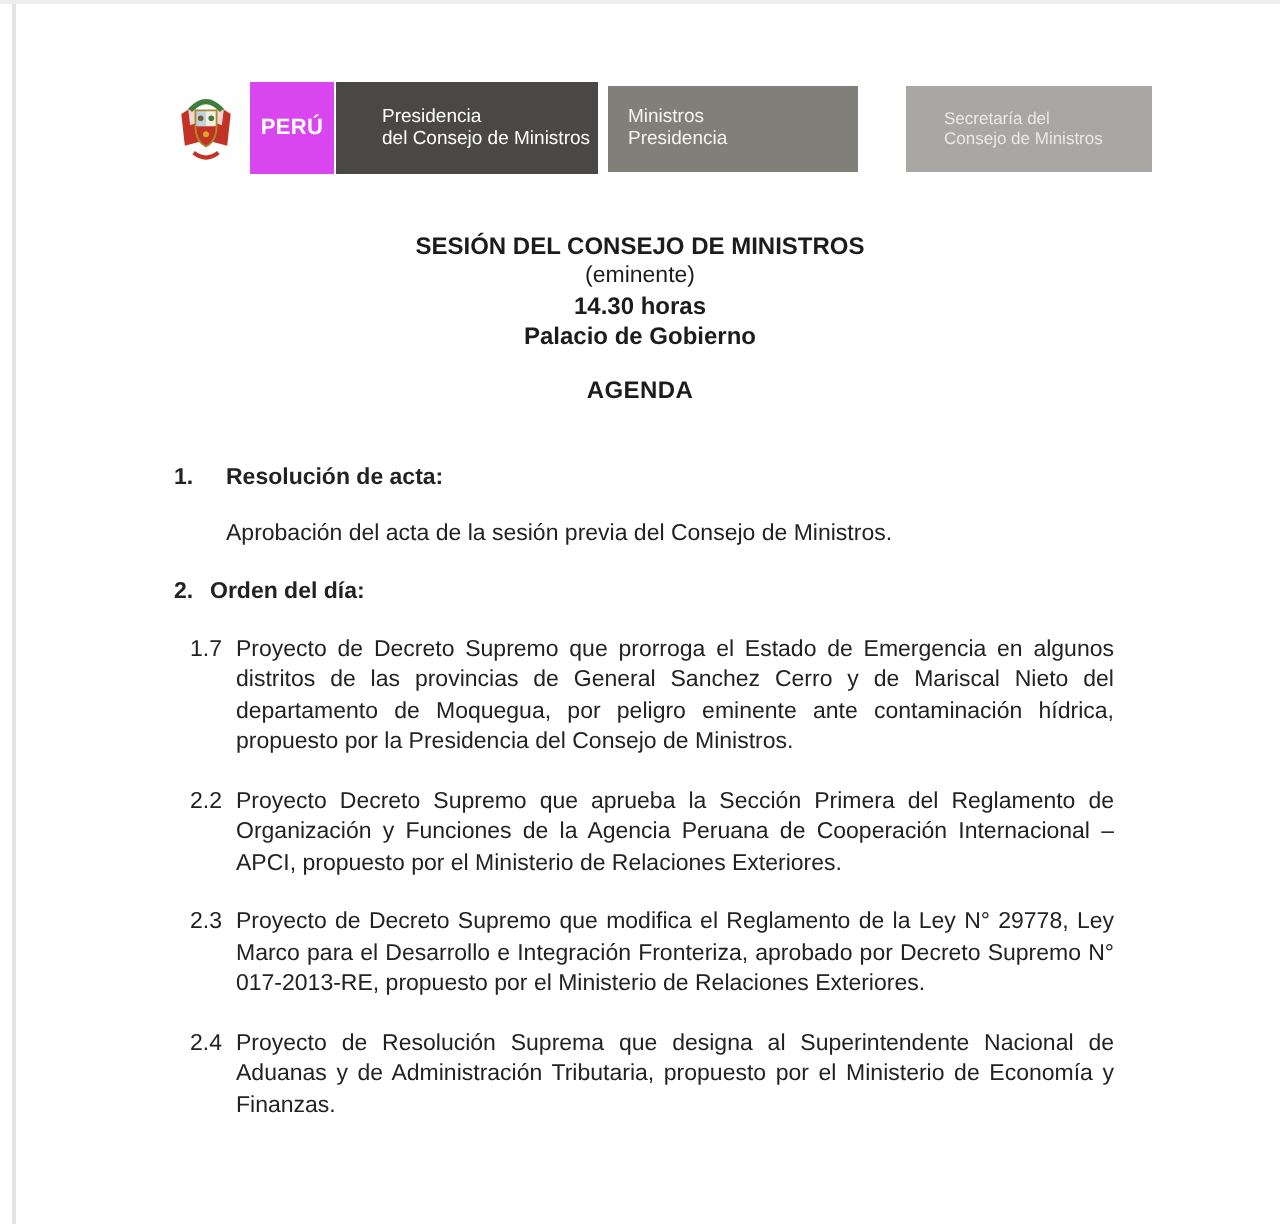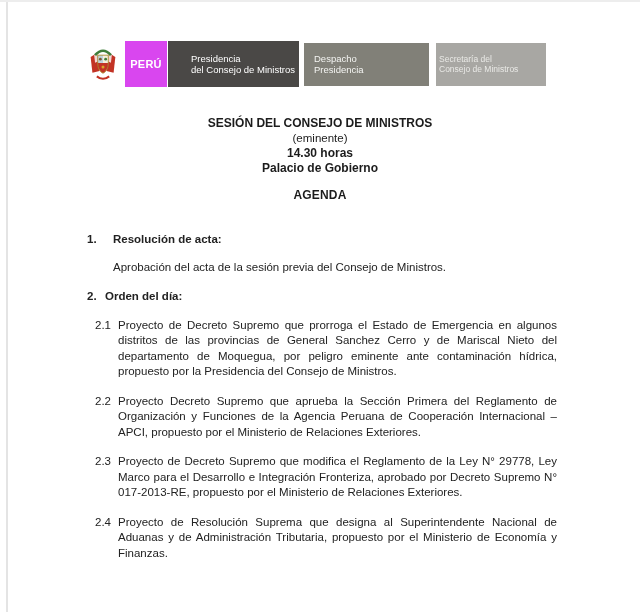--- a/index.html
+++ b/index.html
@@ -30,22 +30,22 @@
   .block-dark{
     width:131px;background:#4a4846;color:#ffffff;
     font-size:9.5px;line-height:11.5px;padding-left:23px;margin-left:1px;
   }
   .block-medium{
     width:125px;background:#818078;color:#f4f4f2;
     font-size:9.5px;line-height:11.5px;padding-left:10px;margin-left:5px;
     height:43px;align-self:center;
   }
   .block-light{
-    width:110px;background:#a8a7a3;color:#e9e9e6;
-    font-size:8.5px;line-height:10.5px;padding-left:3px;margin-left:7px;
+    width:123px;background:#a8a7a3;color:#e9e9e6;
+    font-size:8.5px;line-height:10.5px;padding-left:19px;margin-left:24px;
     height:43px;align-self:center;
   }
 
   
   .title-block{
     position:absolute;left:0;top:116px;width:100%;
     text-align:center;font-size:12px;line-height:15px;color:#1c1c1c;
   }
   .t-bold{font-weight:bold;}
   .t-reg{font-weight:normal;font-size:11.5px;}
@@ -100,21 +100,21 @@
       <span>PERÚ</span>
     </div>
     <div class="block block-dark">
       <div>
         <div>Presidencia</div>
         <div>del Consejo de Ministros</div>
       </div>
     </div>
     <div class="block block-medium">
       <div>
-        <div>Despacho</div>
+        <div>Ministros</div>
         <div>Presidencia</div>
       </div>
     </div>
     <div class="block block-light">
       <div>
         <div>Secretaría del</div>
         <div>Consejo de Ministros</div>
       </div>
     </div>
   </div>
@@ -134,21 +134,21 @@
       <span>Resolución de acta:</span>
     </div>
     <div class="item1-body">Aprobación del acta de la sesión previa del Consejo de Ministros.</div>
 
     <div class="lvl1 item2 item2-head">
       <span class="num1">2.</span>
       <span>Orden del día:</span>
     </div>
 
     <div class="sub">
-      <span class="num2">2.1</span>
+      <span class="num2">1.7</span>
       <span class="txt">Proyecto de Decreto Supremo que prorroga el Estado de Emergencia en algunos distritos de las provincias de General Sanchez Cerro y de Mariscal Nieto del departamento de Moquegua, por peligro eminente ante contaminación hídrica, propuesto por la Presidencia del Consejo de Ministros.</span>
     </div>
 
     <div class="sub">
       <span class="num2">2.2</span>
       <span class="txt">Proyecto Decreto Supremo que aprueba la Sección Primera del Reglamento de Organización y Funciones de la Agencia Peruana de Cooperación Internacional – APCI, propuesto por el Ministerio de Relaciones Exteriores.</span>
     </div>
 
     <div class="sub">
       <span class="num2">2.3</span>

